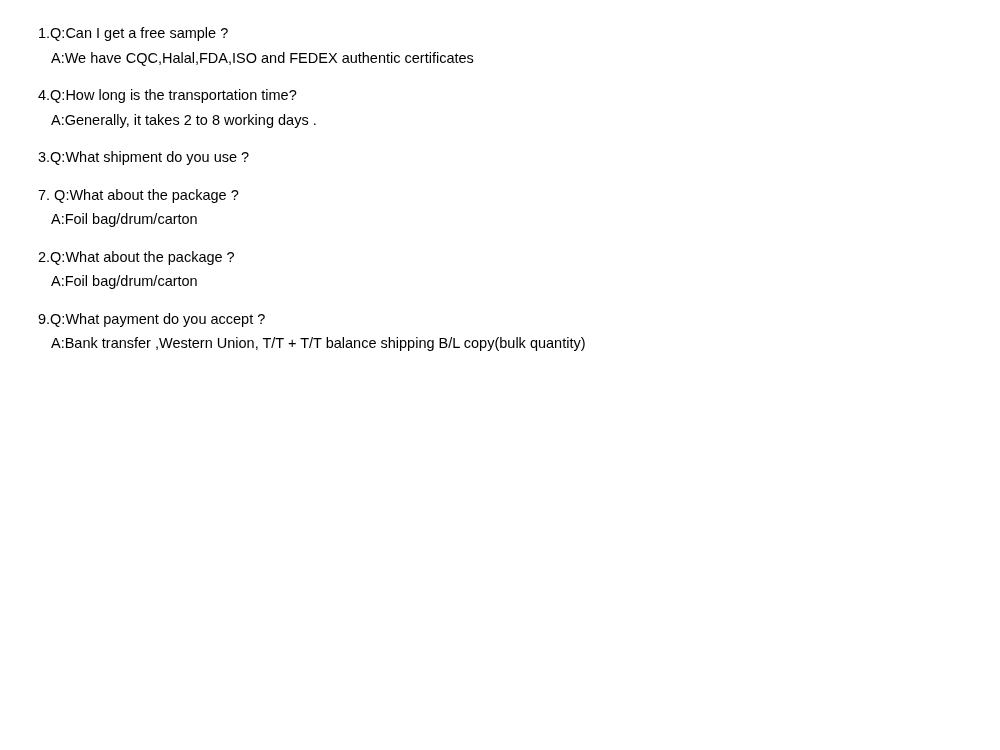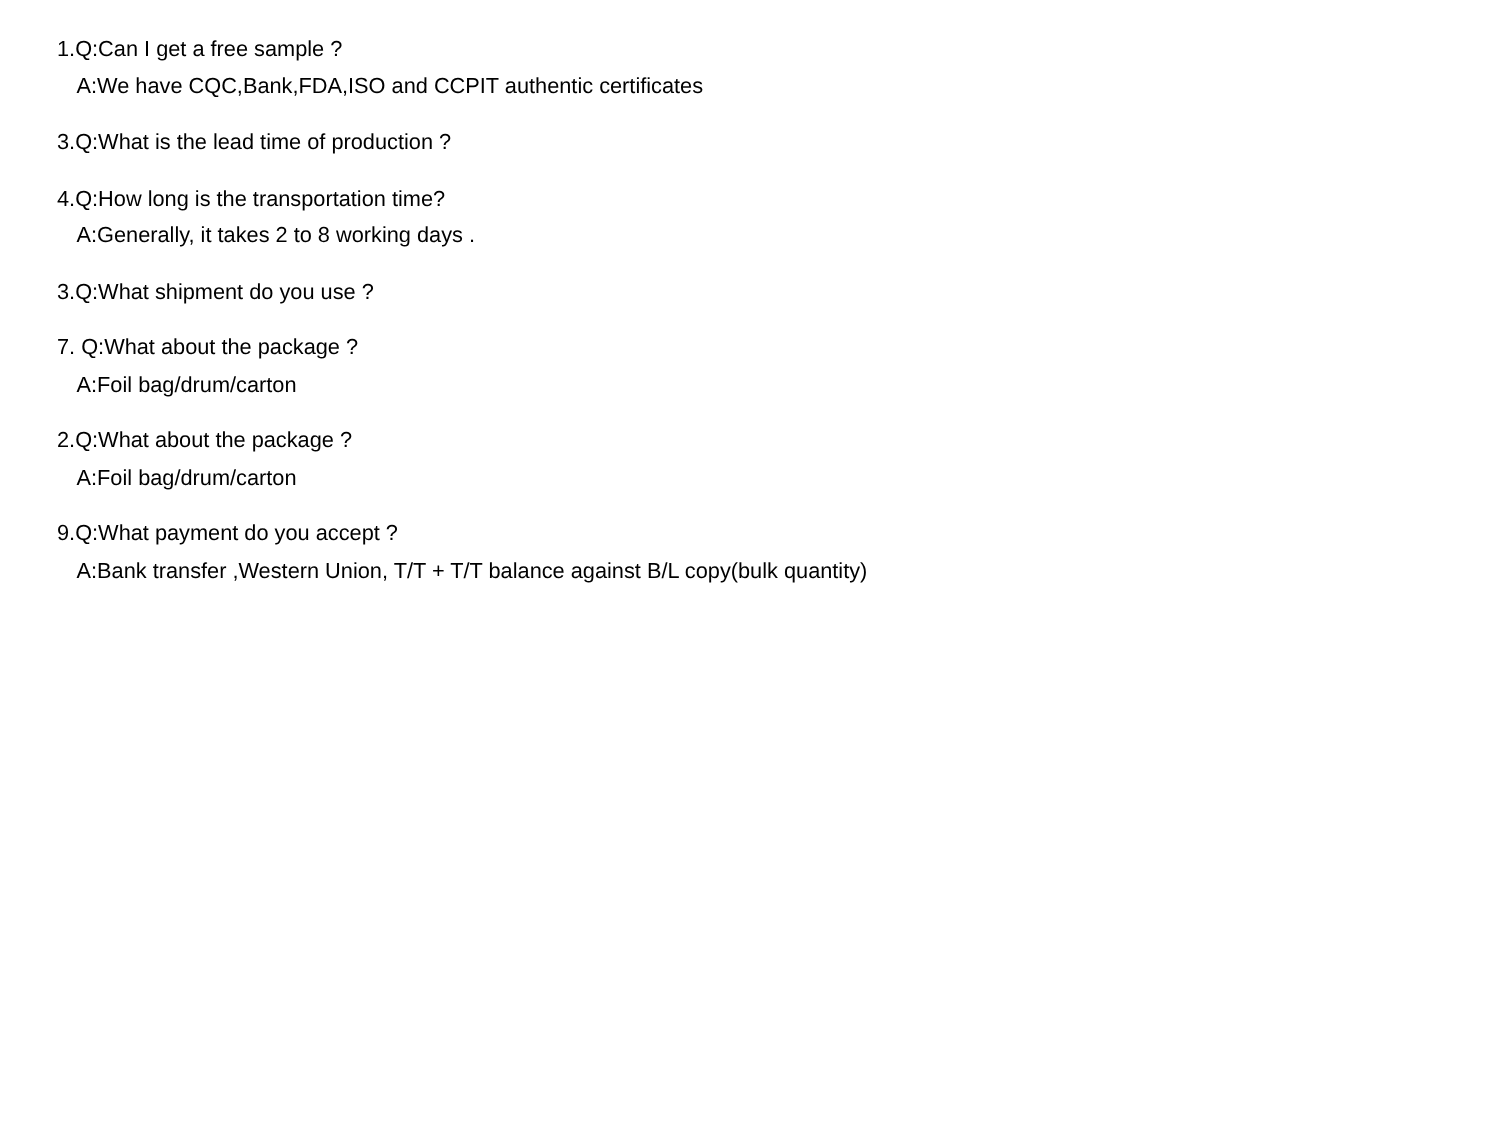--- a/index.html
+++ b/index.html
@@ -40,25 +40,24 @@
 </head>
 <body>
 
 <div class="faq-doc">
 
   <div class="faq-item">
     <div class="question">1.Q:Can I get a free sample ?</div>
   </div>
 
   <div class="faq-item">
-    <div class="answer">A:We have CQC,Bank,FDA,ISO and CCPIT authentic certificates</div>
+    <div class="answer">A:We have CQC,Halal,FDA,ISO and FEDEX authentic certificates</div>
   </div>
 
   <div class="faq-item">
-    <div class="question">3.Q:What is the lead time of production ?</div>
   </div>
 
   <div class="faq-item">
     <div class="question">4.Q:How long is the transportation time?</div>
     <div class="answer">A:Generally, it takes 2 to 8 working days .</div>
   </div>
 
   <div class="faq-item">
     <div class="question">3.Q:What shipment do you use ?</div>
   </div>
@@ -69,16 +68,16 @@
     <div class="answer">A:Foil bag/drum/carton</div>
   </div>
 
   <div class="faq-item">
     <div class="question">2.Q:What about the package ?</div>
     <div class="answer">A:Foil bag/drum/carton</div>
   </div>
 
   <div class="faq-item">
     <div class="question">9.Q:What payment do you accept ?</div>
-    <div class="answer">A:Bank transfer ,Western Union, T/T + T/T balance against B/L copy(bulk quantity)</div>
+    <div class="answer">A:Bank transfer ,Western Union, T/T + T/T balance shipping B/L copy(bulk quantity)</div>
   </div>
 
 </div>
 
 </body></html>

